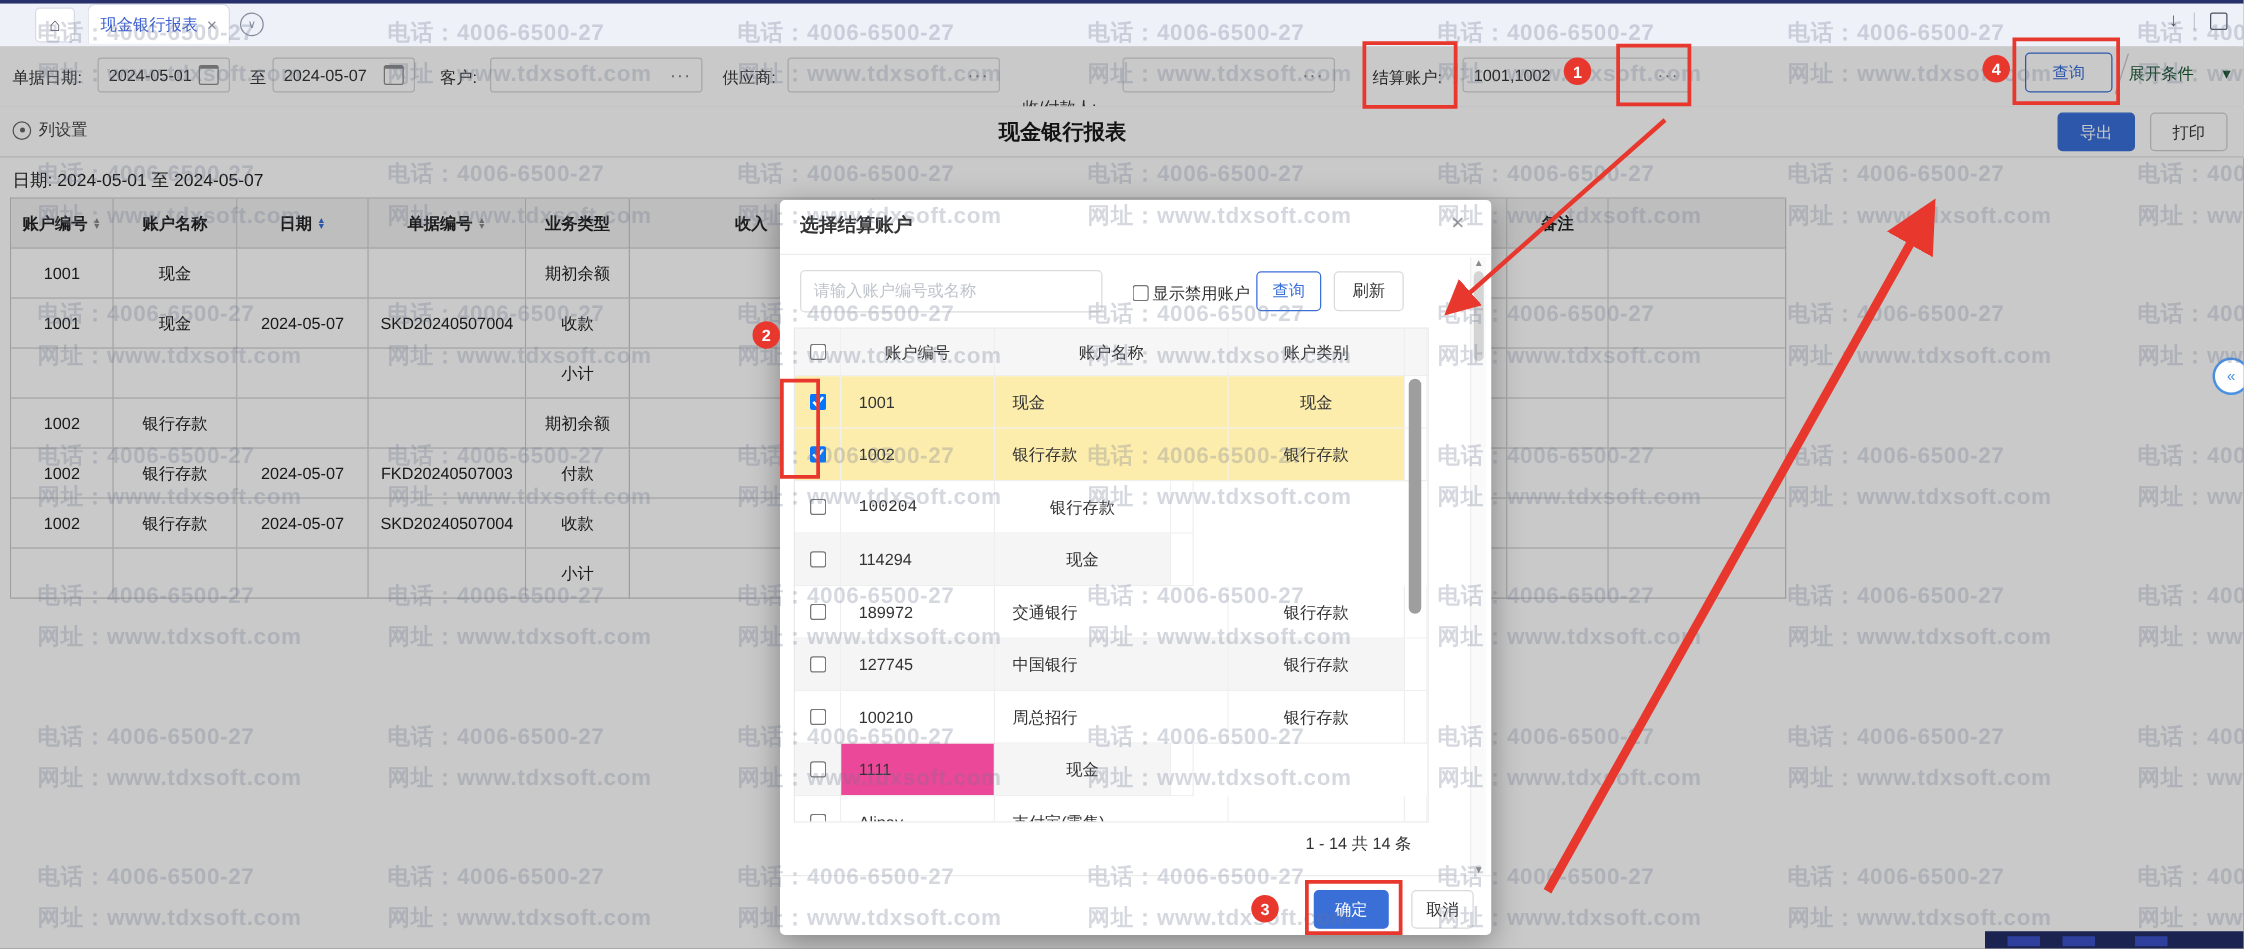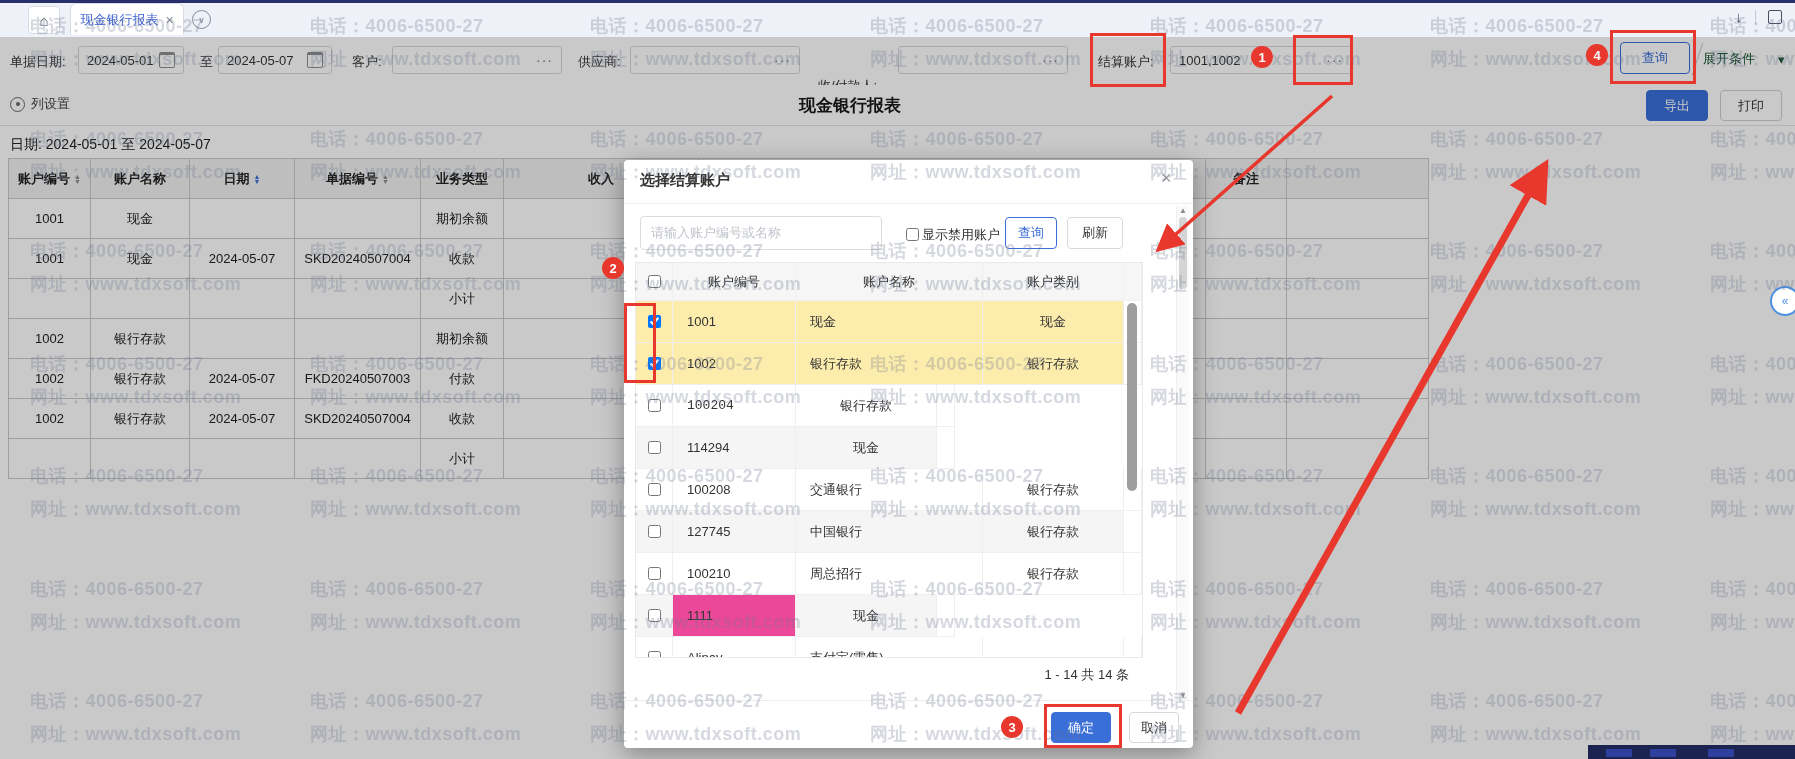--- a/index.html
+++ b/index.html
@@ -354,21 +354,21 @@
             <input type="checkbox" style="">
           </div>
           <div class="mcell" style="width: 123px; background: rgb(245, 245, 245); padding-left: 14px;">114294</div>
           <div class="mcell" style="width: 141px; background: rgb(245, 245, 245); justify-content: center;">现金</div>
           <div class="mcell" style="width: 18px;"></div>
         </div>
         <div class="mrow">
           <div class="mcell" style="width: 37px; background: rgb(255, 255, 255); justify-content: center;">
             <input type="checkbox" style="">
           </div>
-          <div class="mcell" style="width: 123px; background: rgb(255, 255, 255); padding-left: 14px;">100208</div>
+          <div class="mcell" style="width: 123px; background: rgb(255, 255, 255); padding-left: 14px;">189972</div>
           <div class="mcell" style="width: 187px; background: rgb(255, 255, 255); padding-left: 14px;">交通银行</div>
           <div class="mcell" style="width: 141px; background: rgb(255, 255, 255); justify-content: center;">银行存款</div>
           <div class="mcell" style="width: 18px;"></div>
         </div>
         <div class="mrow">
           <div class="mcell" style="width: 37px; background: rgb(245, 245, 245); justify-content: center;">
             <input type="checkbox" style="">
           </div>
           <div class="mcell" style="width: 123px; background: rgb(245, 245, 245); padding-left: 14px;">127745</div>
           <div class="mcell" style="width: 187px; background: rgb(245, 245, 245); padding-left: 14px;">中国银行</div>

